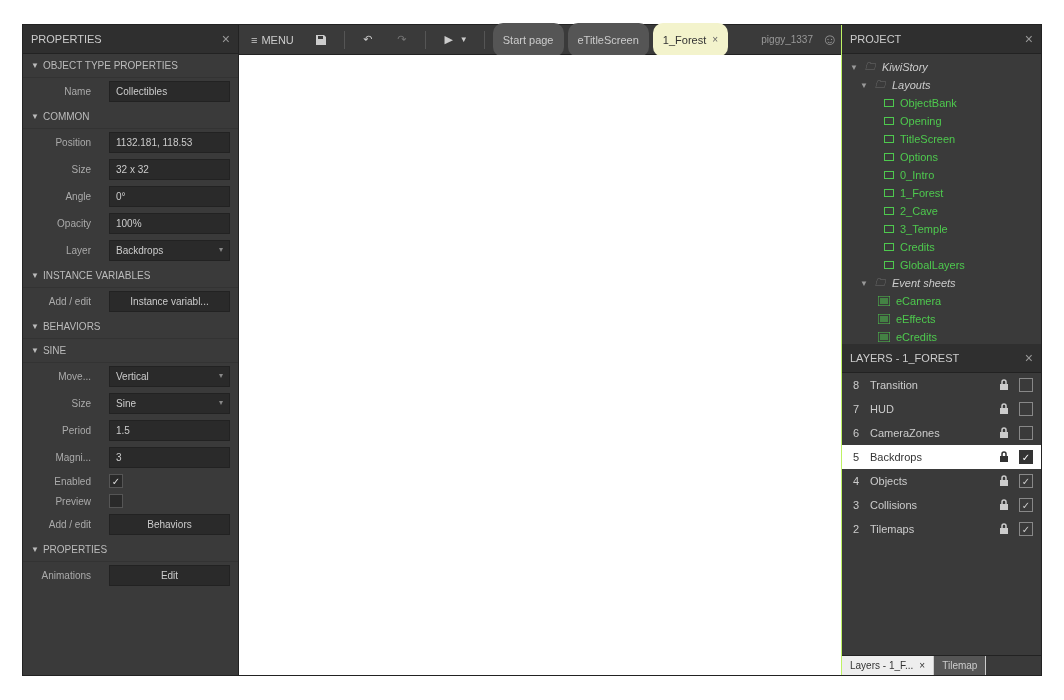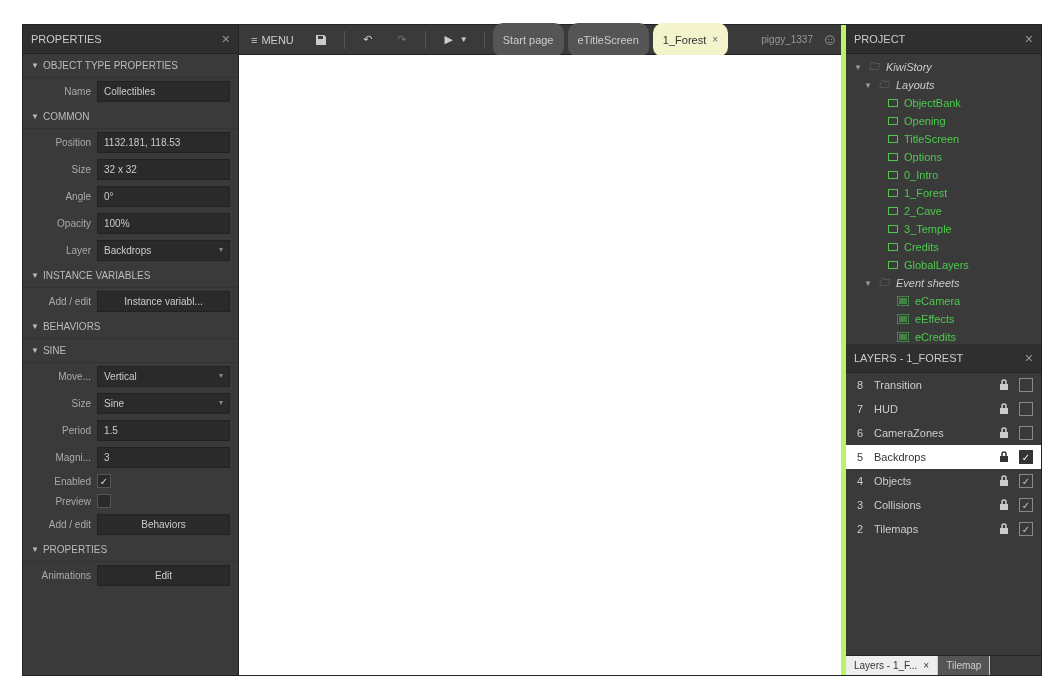--- a/index.html
+++ b/index.html
@@ -1,44 +1,44 @@
 <!DOCTYPE html>
 <html><head>
 <meta charset="utf-8">
 <style>
 * { box-sizing: border-box; margin: 0; padding: 0; font-family: Arial, sans-serif; }
 body { background: #fff; width: 1064px; height: 700px; overflow: hidden; padding: 24px 22px; }
 .app { display: flex; width: 100%; height: 100%; background: #3a3a3a; border: 1px solid #222; }
 .panel-left { width: 216px; background: #3a3a3a; display: flex; flex-direction: column; border-right: 1px solid #222; }
 .panel-center { flex: 1; background: #3a3a3a; display: flex; flex-direction: column; }
-.panel-right { width: 200px; background: #3a3a3a; display: flex; flex-direction: column; border-left: 5px solid #bef264; }
+.panel-right { width: 200px; background: #3a3a3a; display: flex; flex-direction: column; border-left: 1px solid #bef264; }
 .panel-header { background: #2f2f2f; color: #ccc; font-size: 11px; padding: 6px 8px; display: flex; align-items: center; justify-content: space-between; border-bottom: 1px solid #222; }
 .panel-header .close { color: #999; cursor: pointer; font-size: 14px; }
 .section-header { background: #3a3a3a; color: #bbb; font-size: 10px; padding: 6px 8px; display: flex; align-items: center; gap: 4px; border-bottom: 1px solid #333; }
 .section-header .caret { font-size: 8px; }
-.prop-row { display: flex; align-items: center; padding: 3px 8px; gap: 6px; }
+.prop-row { display: flex; align-items: center; padding: 3px 8px; gap: 18px; }
 .prop-label { width: 60px; color: #aaa; font-size: 10px; text-align: right; }
 .prop-input { flex: 1; background: #2a2a2a; color: #ccc; font-size: 10px; padding: 4px 6px; border: 1px solid #222; }
 .prop-select { flex: 1; background: #2a2a2a; color: #ccc; font-size: 10px; padding: 4px 6px; border: 1px solid #222; position: relative; }
 .prop-select::after { content: "▾"; position: absolute; right: 6px; color: #888; font-size: 8px; }
 .prop-button { flex: 1; background: #2a2a2a; color: #ccc; font-size: 10px; padding: 4px 6px; border: 1px solid #222; text-align: center; }
 .checkbox { width: 14px; height: 14px; background: #2a2a2a; border: 1px solid #555; display: inline-flex; align-items: center; justify-content: center; color: #ddd; font-size: 10px; }
 .toolbar { background: #3a3a3a; display: flex; align-items: center; height: 30px; padding: 0 4px; gap: 4px; border-bottom: 1px solid #222; }
 .tb-btn { color: #ccc; padding: 4px 8px; font-size: 11px; cursor: pointer; display: flex; align-items: center; gap: 4px; }
 .tb-icon { width: 14px; height: 14px; display: inline-flex; align-items: center; justify-content: center; }
 .tab { background: #555; color: #ccc; padding: 11px 10px; font-size: 11px; border-radius: 10px; cursor: pointer; display: flex; align-items: center; gap: 6px; }
 .tab.active { background: #f3f3cc; color: #333; }
 .tab .tab-close { font-size: 10px; color: #666; }
 .user-label { color: #999; font-size: 10px; margin-left: auto; margin-right: 6px; }
 .canvas { flex: 1; background: #fff; margin: 0; }
 .tree { padding: 4px 0; overflow-y: auto; flex: 1; }
 .tree-item { display: flex; align-items: center; padding: 3px 8px; gap: 6px; color: #ccc; font-size: 11px; cursor: pointer; }
 .tree-item.folder { font-style: italic; }
 .tree-item.layout { color: #4ec94e; padding-left: 42px; }
-.tree-item.es { color: #4ec94e; padding-left: 51px; }
+.tree-item.es { color: #4ec94e; padding-left: 36px; }
 .tree-caret { font-size: 8px; color: #999; width: 8px; }
 .tree-icon { width: 12px; height: 12px; display: inline-flex; align-items: center; justify-content: center; font-size: 10px; }
 .folder-icon { color: #999; }
 .layout-icon { border: 1.5px solid #4ec94e; width: 10px; height: 8px; }
 .es-icon svg { display: block; }
 .layers-body { flex: 1; overflow-y: auto; }
 .layer-row { display: flex; align-items: center; padding: 5px 8px; gap: 8px; color: #ccc; font-size: 11px; cursor: pointer; }
 .layer-row.selected { background: #fff; color: #333; }
 .layer-num { width: 12px; text-align: center; }
 .layer-name { flex: 1; }

